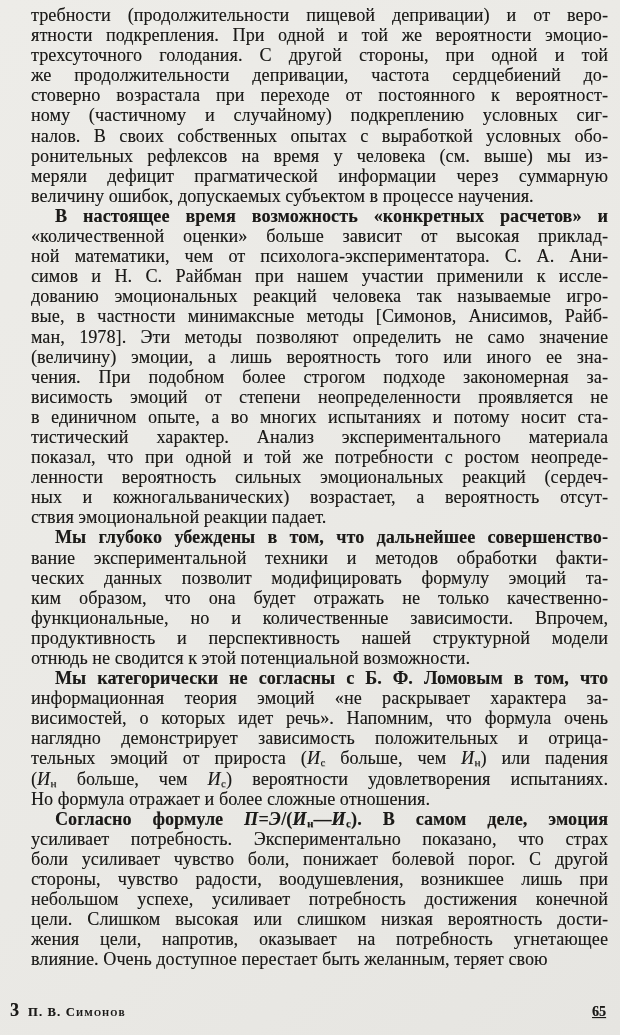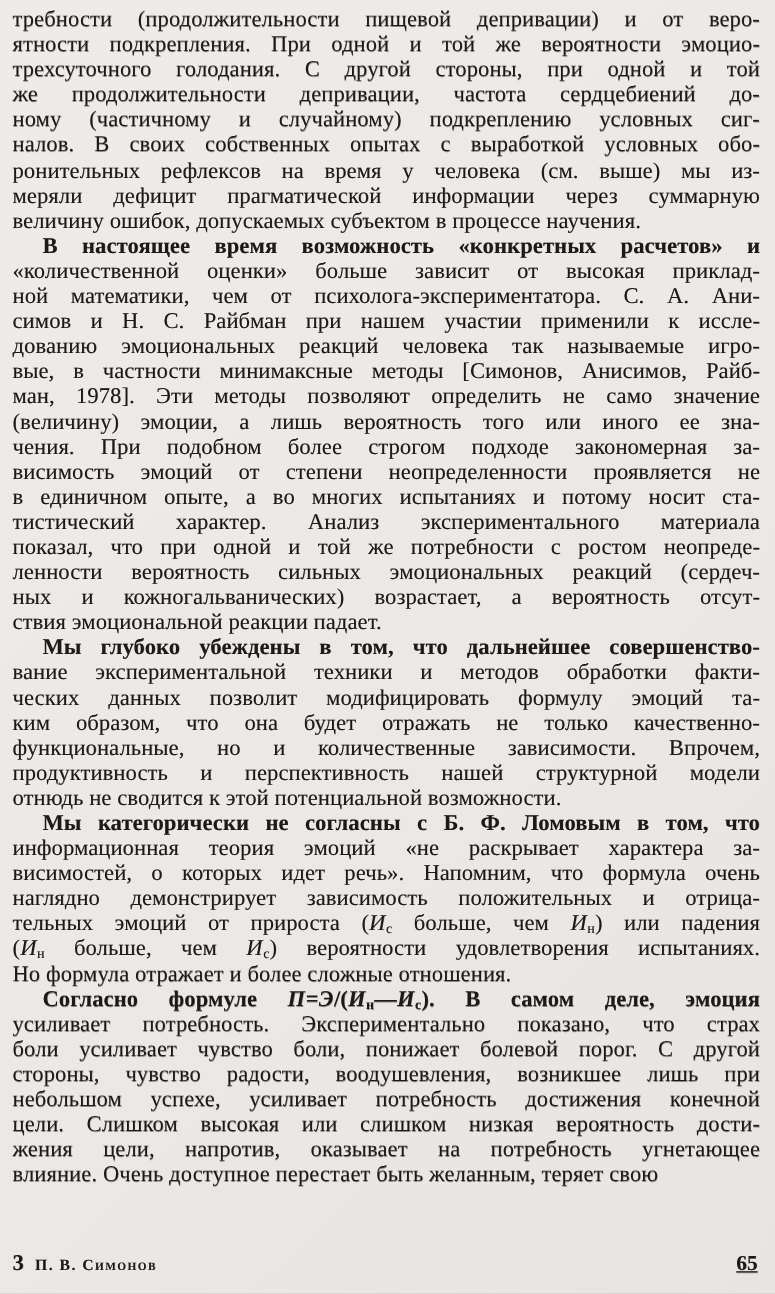--- a/index.html
+++ b/index.html
@@ -27,20 +27,21 @@
     width: 598px;
   }
   .line {
     font-size: 18px;
     line-height: 20.1px;
     text-align: justify;
     text-align-last: justify;
     white-space: normal;
     text-shadow: 0.25px 0.25px 0 rgba(25,24,22,0.45);
     letter-spacing: 0.1px;
+    margin-left: 21px;
   }
   .line.para-end {
     text-align-last: left;
   }
   .line.indent {
     text-indent: 24px;
     font-weight: bold;
   }
   .line i {
     font-style: italic;
@@ -72,36 +73,37 @@
     text-shadow: 0.3px 0.3px 0 rgba(25,24,22,0.5);
   }
   .author-name {
     font-size: 12.5px;
     font-weight: bold;
     font-variant: small-caps;
     letter-spacing: 1.2px;
     text-shadow: 0.2px 0.2px 0 rgba(25,24,22,0.4);
   }
   .page-number {
-    font-size: 17px;
+    font-size: 14px;
     font-weight: bold;
     text-shadow: 0.3px 0.3px 0 rgba(25,24,22,0.5);
     text-decoration: underline;
   }
 </style>
 </head>
 <body>
 
 <div class="page">
 
   <div class="text-block">
       <div class="line"><span>требности (продолжительности пищевой депривации) и от веро-</span></div>
       <div class="line"><span>ятности подкрепления. При одной и той же вероятности эмоцио-</span></div>
       <div class="line"><span>трехсуточного голодания. С другой стороны, при одной и той</span></div>
       <div class="line"><span>же продолжительности депривации, частота сердцебиений до-</span></div>
+      <div class="line"><span>стоверно возрастала при переходе от постоянного к вероятност-</span></div>
       <div class="line"><span>ному (частичному и случайному) подкреплению условных сиг-</span></div>
       <div class="line"><span>налов. В своих собственных опытах с выработкой условных обо-</span></div>
       <div class="line"><span>ронительных рефлексов на время у человека (см. выше) мы из-</span></div>
       <div class="line"><span>меряли дефицит прагматической информации через суммарную</span></div>
       <div class="line para-end"><span>величину ошибок, допускаемых субъектом в процессе научения.</span></div>
       <div class="line indent"><span>В настоящее время возможность «конкретных расчетов» и</span></div>
       <div class="line"><span>«количественной оценки» больше зависит от высокая приклад-</span></div>
       <div class="line"><span>ной математики, чем от психолога-экспериментатора. С. А. Ани-</span></div>
       <div class="line"><span>симов и Н. С. Райбман при нашем участии применили к иссле-</span></div>
       <div class="line"><span>дованию эмоциональных реакций человека так называемые игро-</span></div>

